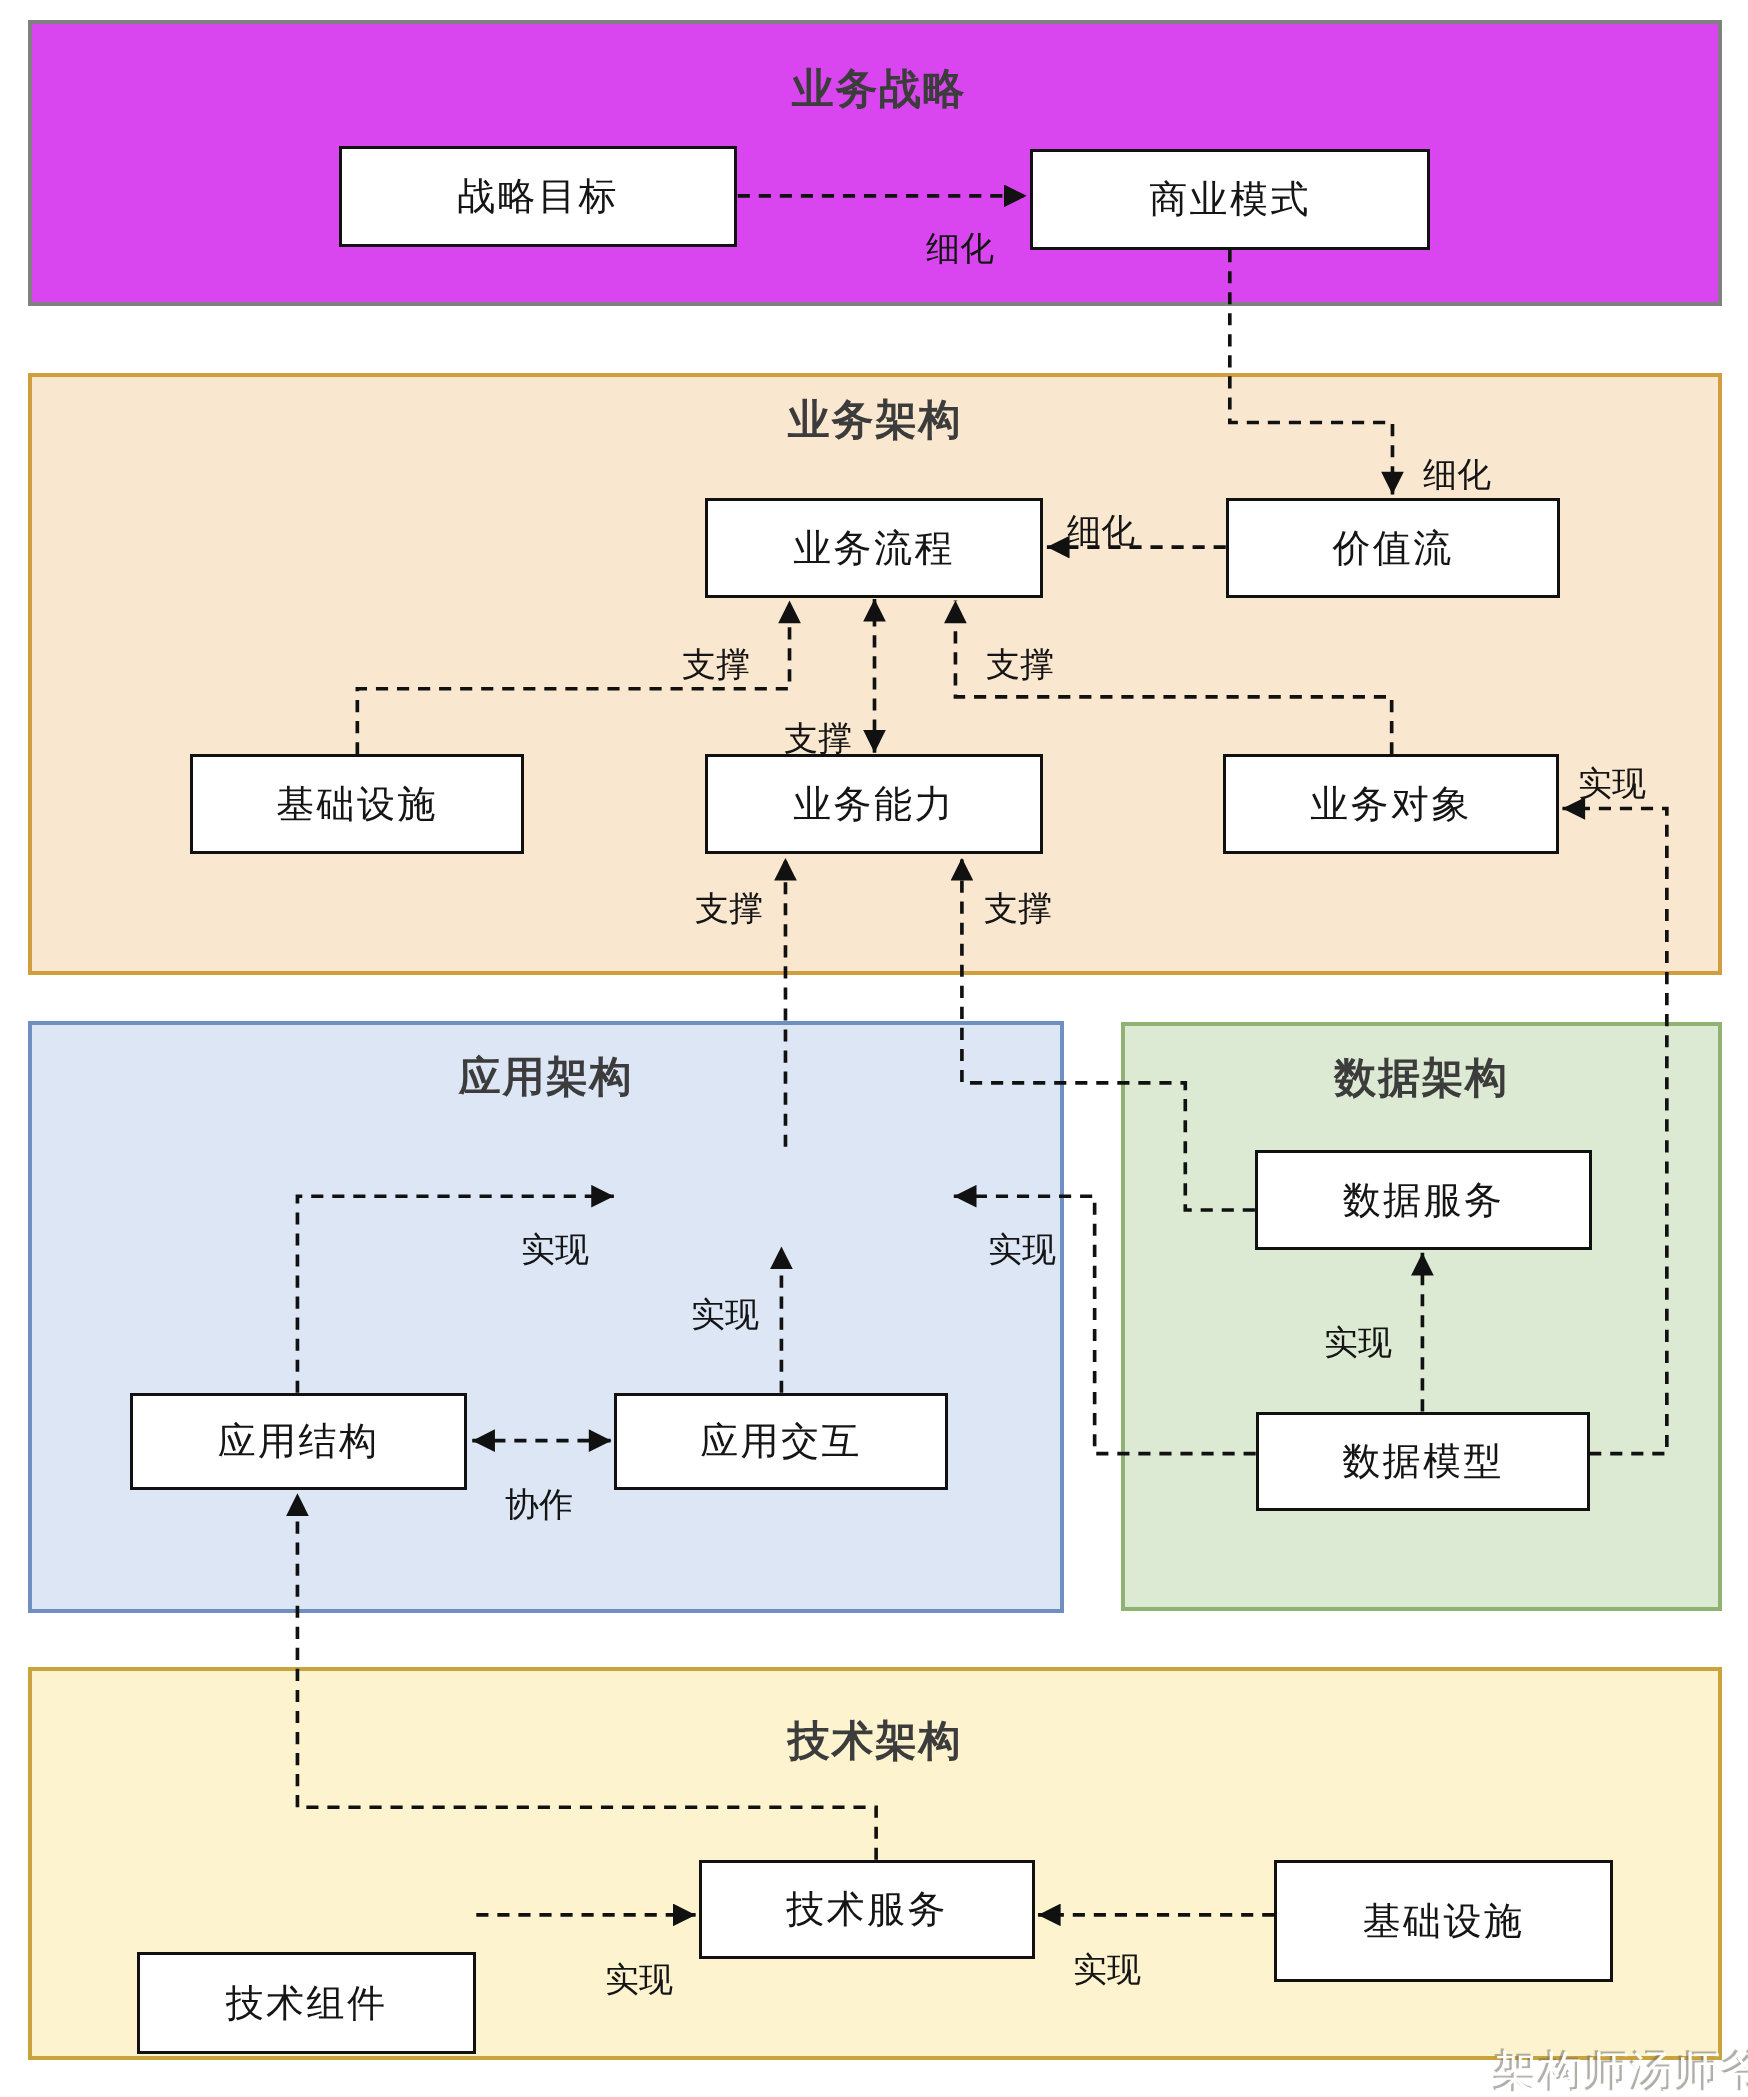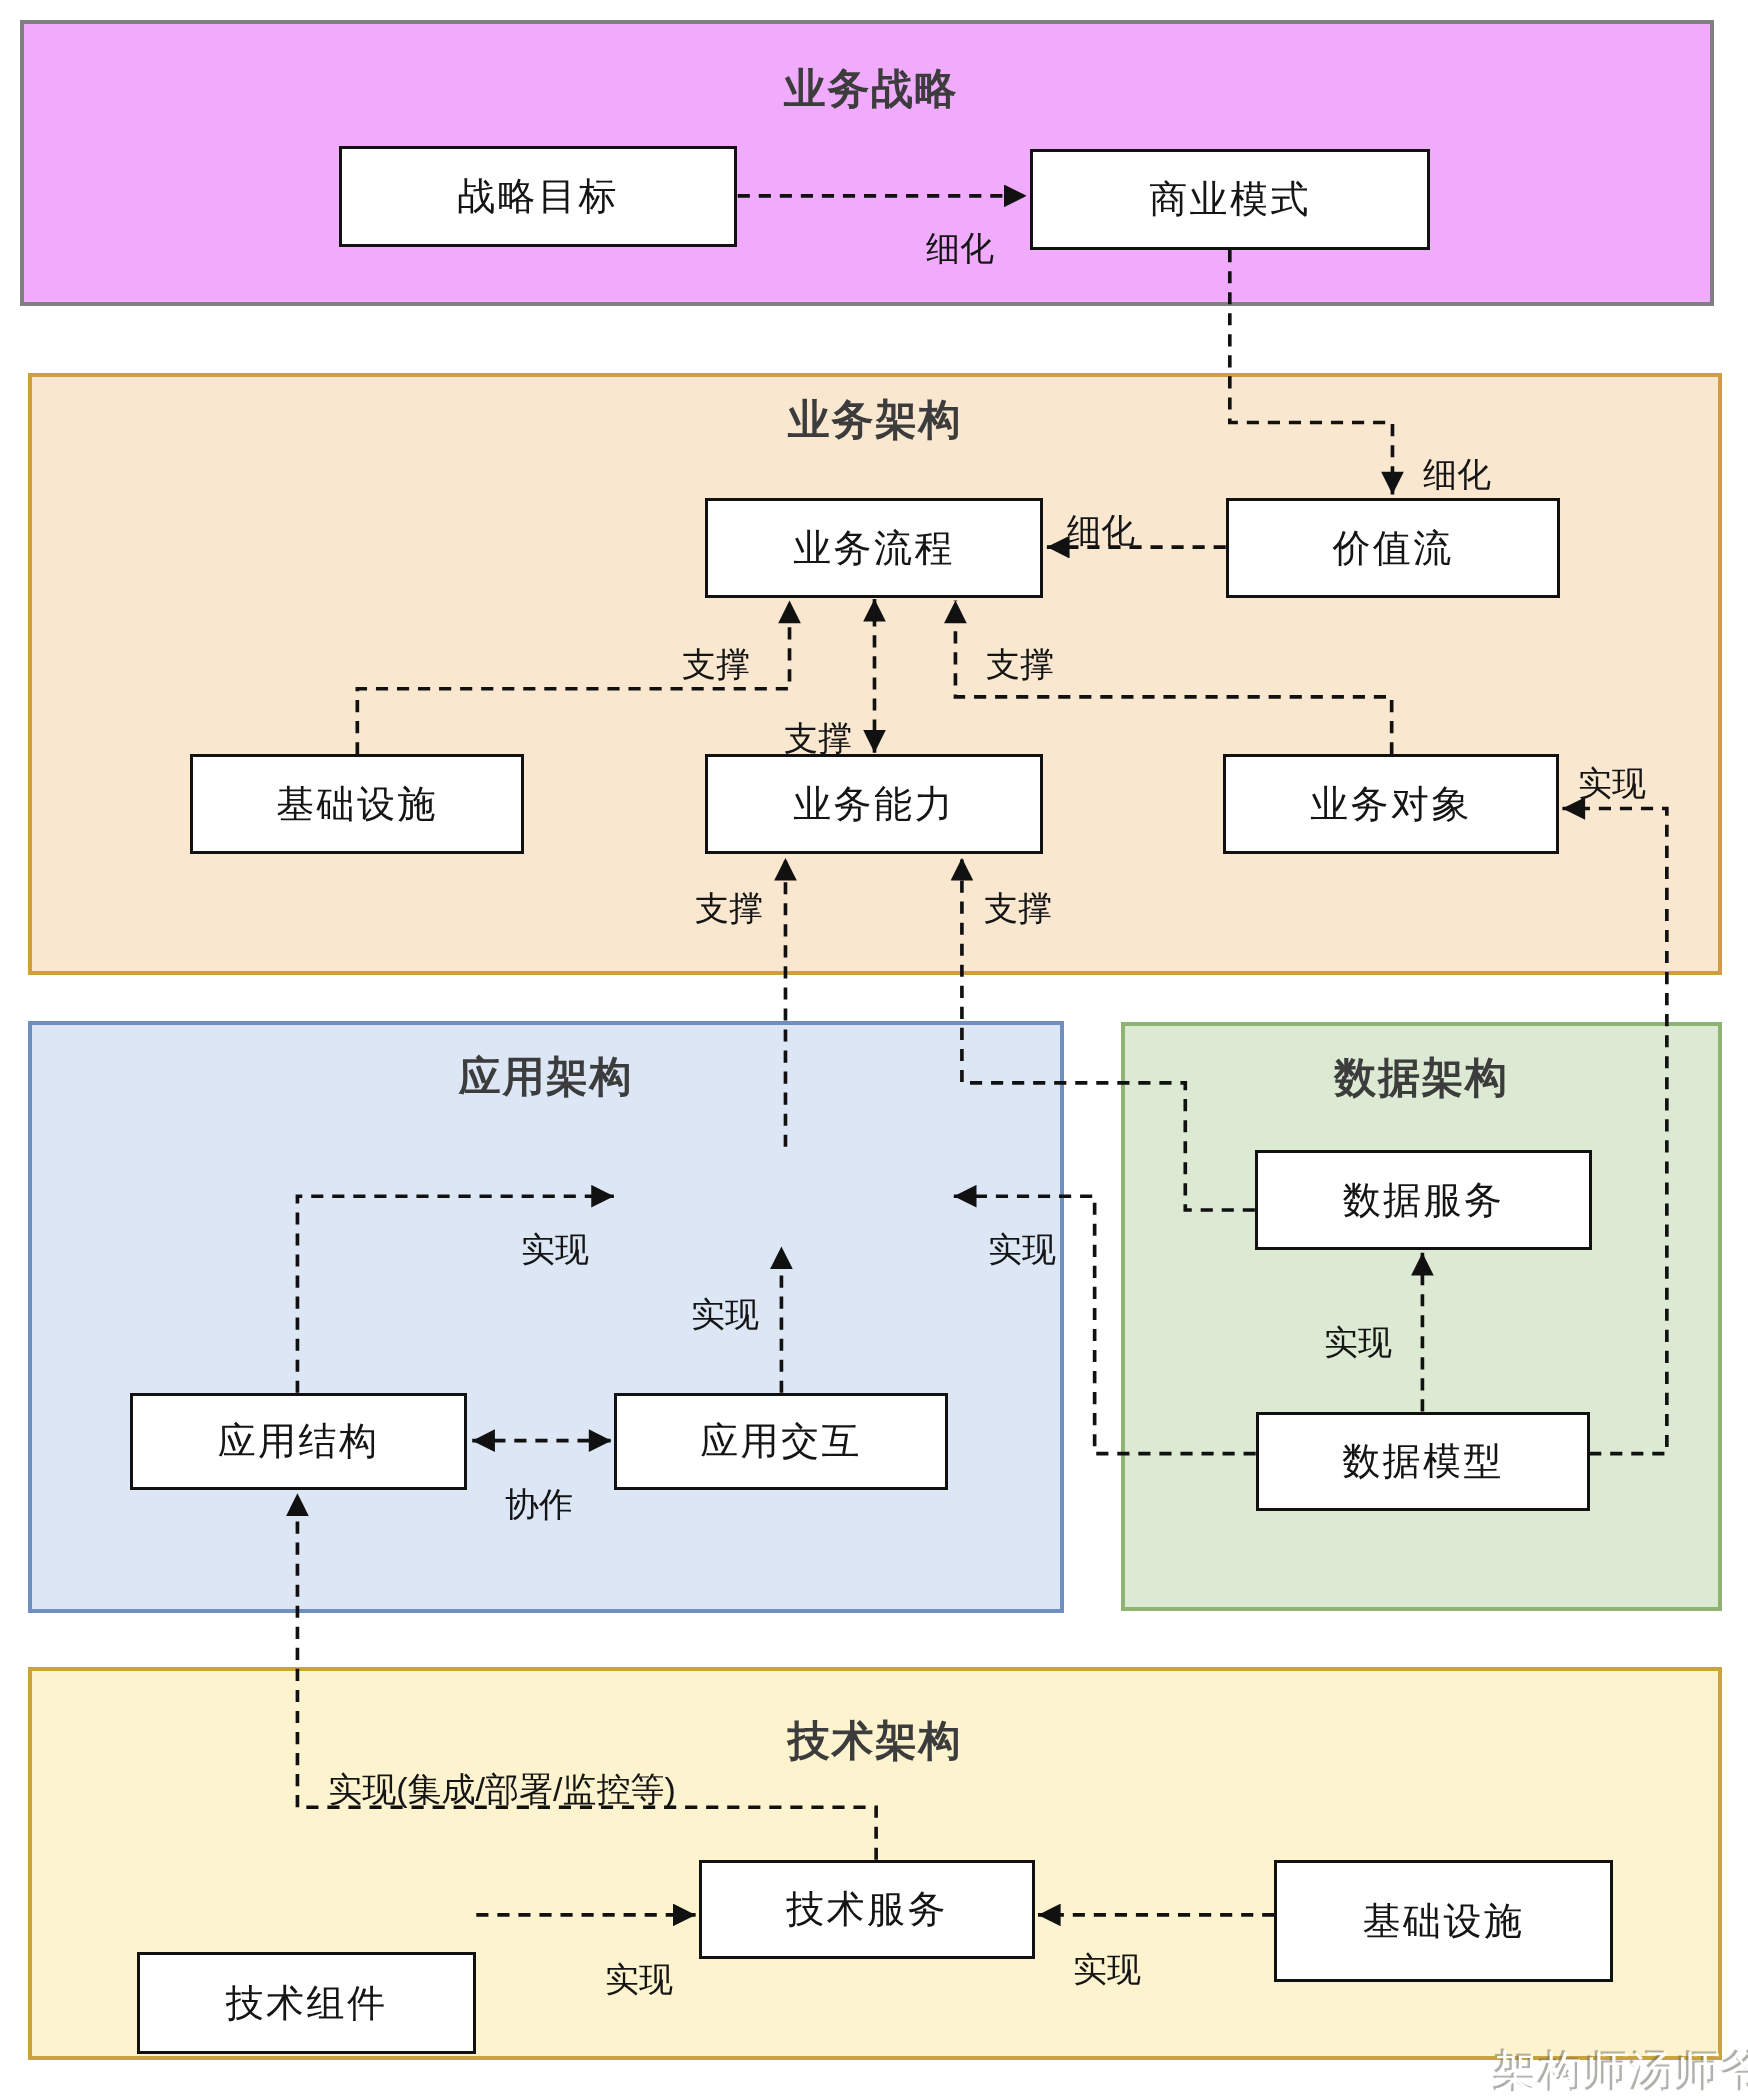--- a/index.html
+++ b/index.html
@@ -9,21 +9,21 @@
     font-family:"Liberation Sans", sans-serif;
     background:#ffffff;
     overflow:hidden;
   }
   .band{position:absolute;box-sizing:border-box;}
   .band-title{
     width:100%;text-align:center;
     font-size:42px;font-weight:600;color:#3c3c3c;
     letter-spacing:1.6px;
   }
-  .band.strategy   {left:20px;  top:20px;   width:1694px; height:286px; background:#f0abfc; border:4px solid #808080;padding-left:8px;}
+  .band.strategy   {left:28px;  top:20px;   width:1694px; height:286px; background:#d946ef; border:4px solid #808080;padding-left:8px;}
   .band.business   {left:28px;  top:373px;  width:1694px; height:602px; background:#fae7cf; border:4px solid #d19e3f;}
   .band.application{left:28px;  top:1021px; width:1036px; height:592px; background:#dce6f5; border:4.9px solid #6e8fbf;}
   .band.data       {left:1121px;top:1022px; width:601px;  height:589px; background:#dcead3; border:4px solid #8fb373;}
   .band.technology {left:28px;  top:1667px; width:1694px; height:393px; background:#fdf3cf; border:4px solid #c9a43c;}
   .band.strategy    .band-title{margin-top:37px;}
   .band.business    .band-title{margin-top:15px;}
   .band.application .band-title{margin-top:24px;}
   .band.data        .band-title{margin-top:24px;}
   .band.technology  .band-title{margin-top:42px;}
 
@@ -120,21 +120,20 @@
   <div class="edge-label" style="left:1101px;top:512px">细化</div>
   <div class="edge-label" style="left:716px;top:646px">支撑</div>
   <div class="edge-label" style="left:818px;top:720px">支撑</div>
   <div class="edge-label" style="left:1020px;top:646px">支撑</div>
   <div class="edge-label" style="left:729px;top:890px">支撑</div>
   <div class="edge-label" style="left:1018px;top:890px">支撑</div>
   <div class="edge-label" style="left:555px;top:1231px">实现</div>
   <div class="edge-label" style="left:725px;top:1296px">实现</div>
   <div class="edge-label" style="left:1022px;top:1231px">实现</div>
   <div class="edge-label" style="left:539px;top:1486px">协作</div>
-  <div class="edge-label" style="left:502px;top:1771px">实现(集成/部署/监控等)</div>
   <div class="edge-label" style="left:639px;top:1961px">实现</div>
   <div class="edge-label" style="left:1107px;top:1951px">实现</div>
   <div class="edge-label" style="left:1358px;top:1324px">实现</div>
   <div class="edge-label" style="left:1612px;top:765px">实现</div>
 
   <div class="watermark">架构师汤师爷</div>
 </div>
 
 
 </body></html>

